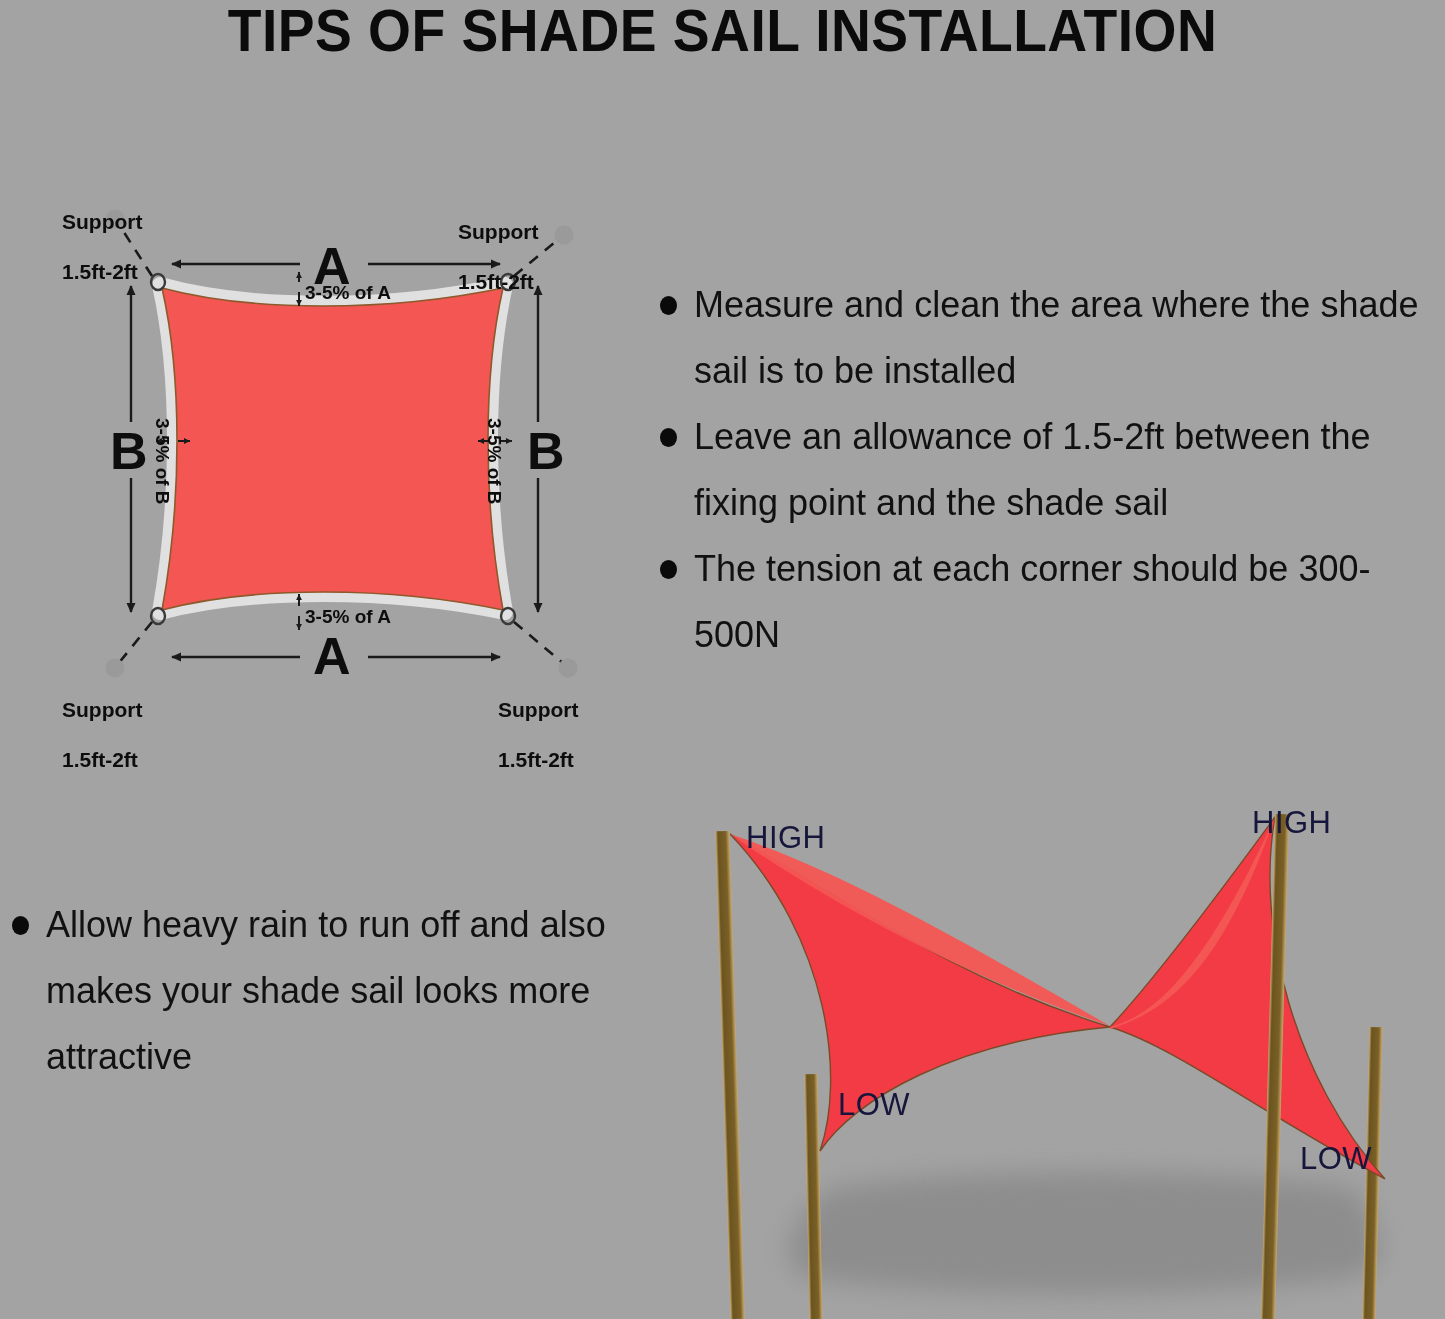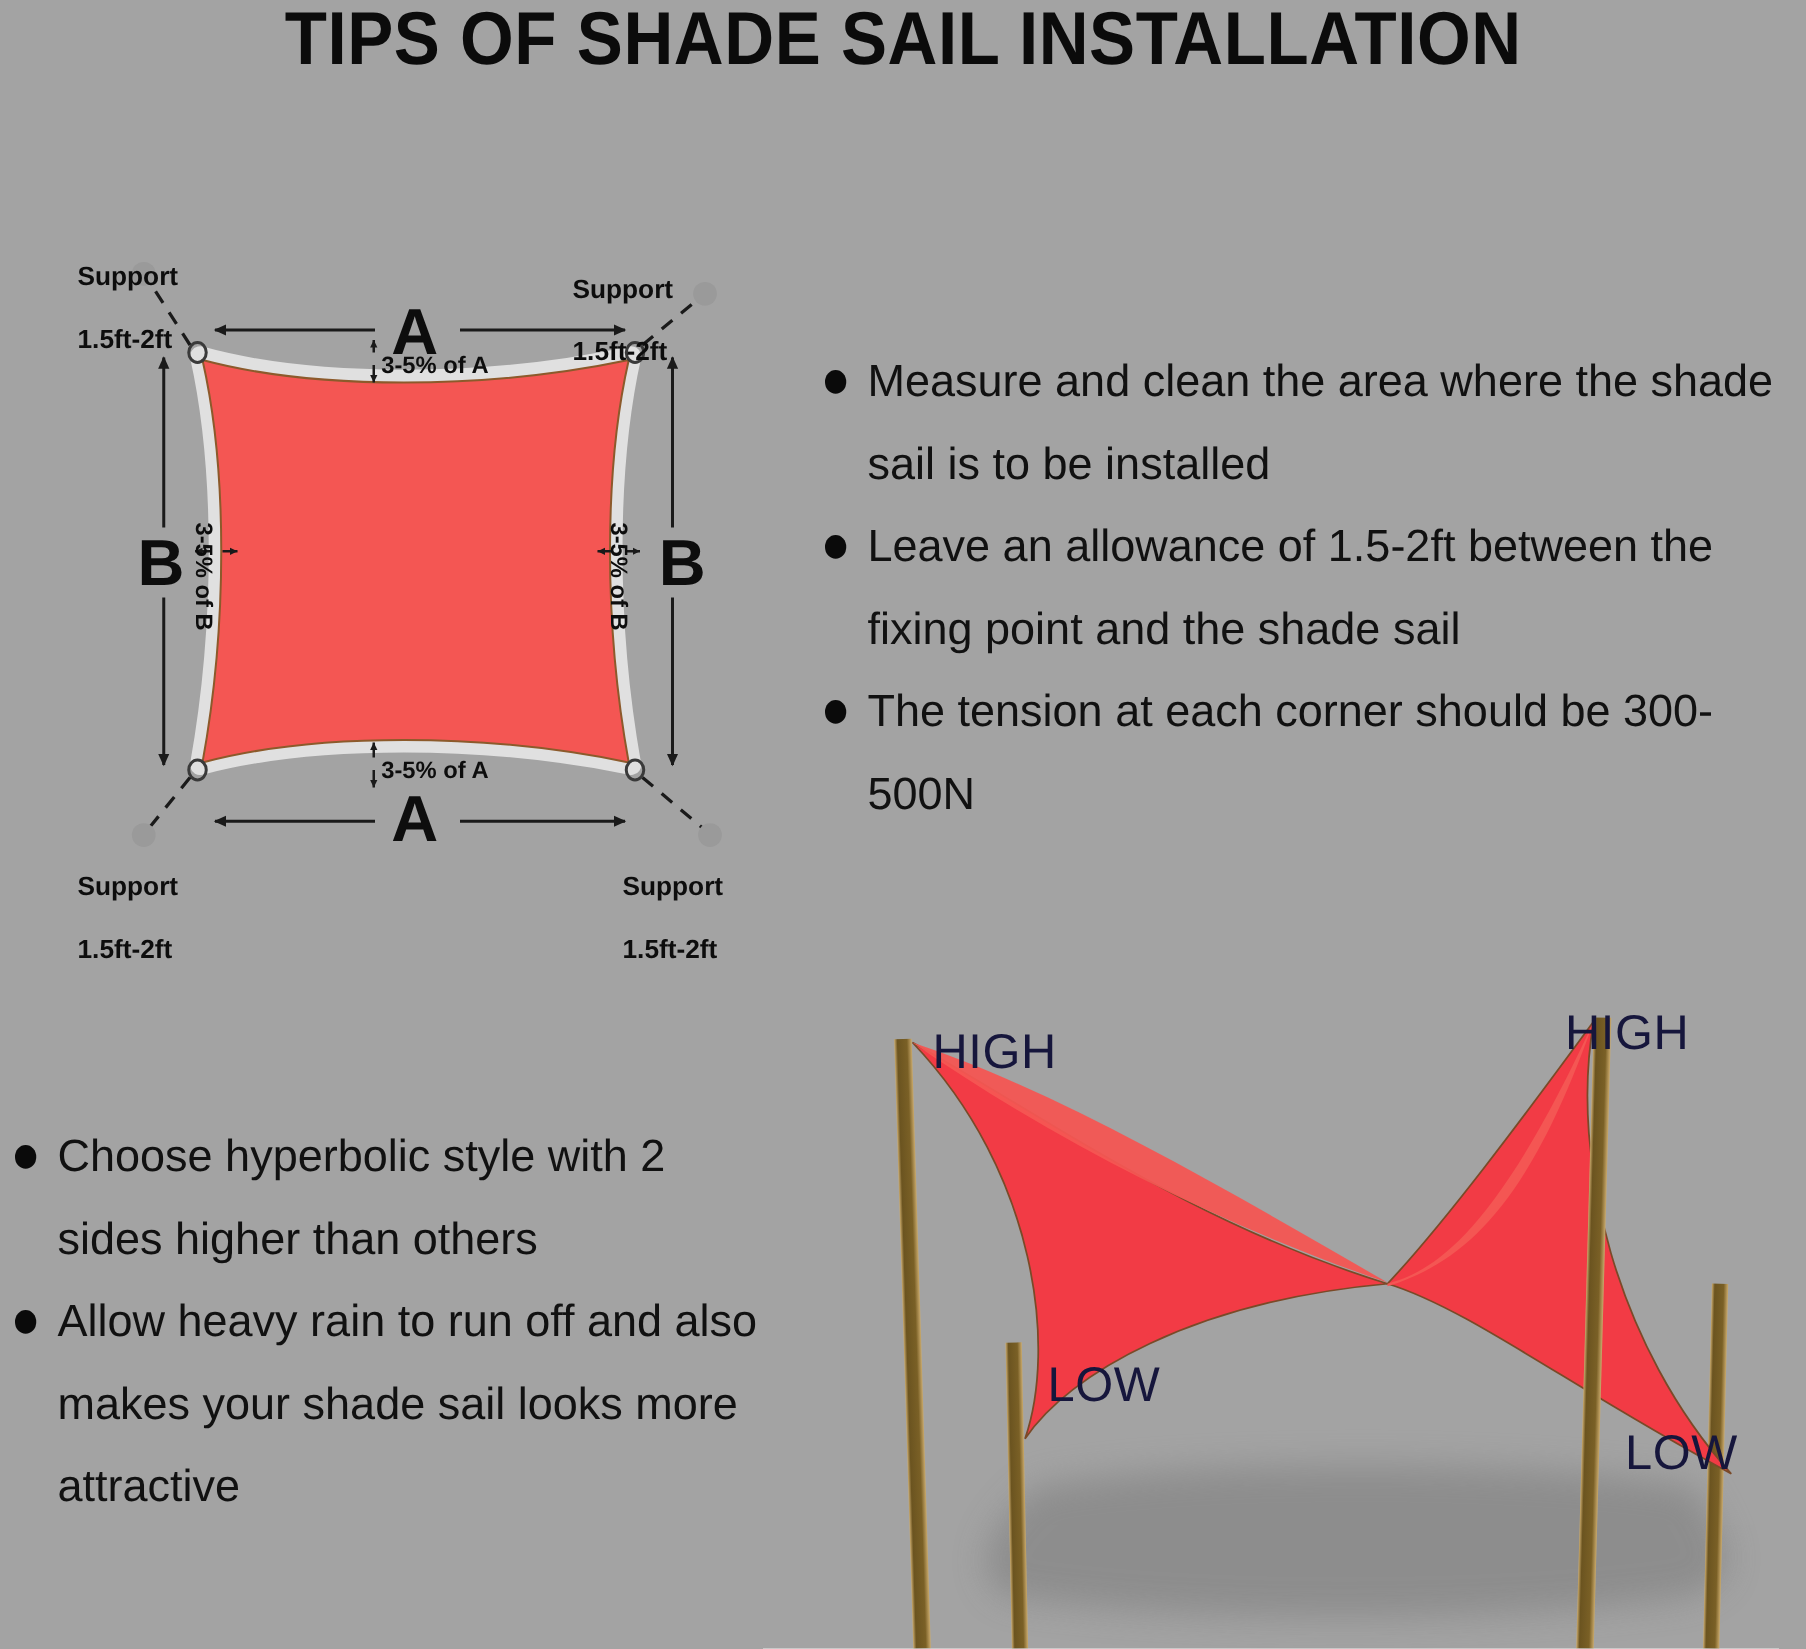--- a/index.html
+++ b/index.html
@@ -114,21 +114,21 @@
   #bullets-left li::before {
     width: 17px;
     height: 19px;
     top: 24px;
   }
 
   
   .hl-lbl {
     position: absolute;
     font-family: "Liberation Sans", sans-serif;
-    font-size: 39px;
+    font-size: 31px;
     color: #16163c;
     letter-spacing: 0.5px;
     white-space: nowrap;
   }
 
   svg { display: block; }
   .svg-layer { position: absolute; left: 0; top: 0; }
 </style>
 </head>
 <body>
@@ -242,21 +242,20 @@
   <div class="lbl pct-vert" style="left:172px; top:418px; transform:rotate(90deg);">3-5% of B</div>
   <div class="lbl pct-vert" style="left:504px; top:418px; transform:rotate(90deg);">3-5% of B</div>
 
   <ul class="bullets" id="bullets-right">
     <li>Measure and clean the area where the shade sail is to be installed</li>
     <li>Leave an allowance of 1.5-2ft between the fixing point and the shade sail</li>
     <li>The tension at each corner should be 300-500N</li>
   </ul>
 
   <ul class="bullets" id="bullets-left">
-    <li>Choose hyperbolic style with 2 sides higher than others</li>
     <li>Allow heavy rain to run off and also makes your shade sail looks more attractive</li>
   </ul>
 
   <svg class="svg-layer" width="790" height="540" style="left:655px; top:779px;">
     <defs>
       <linearGradient id="poleGrad" x1="0" y1="0" x2="1" y2="0">
         <stop offset="0%" stop-color="#C9A96B"></stop>
         <stop offset="18%" stop-color="#6B5420"></stop>
         <stop offset="72%" stop-color="#7A6026"></stop>
         <stop offset="100%" stop-color="#C9A96B"></stop>

